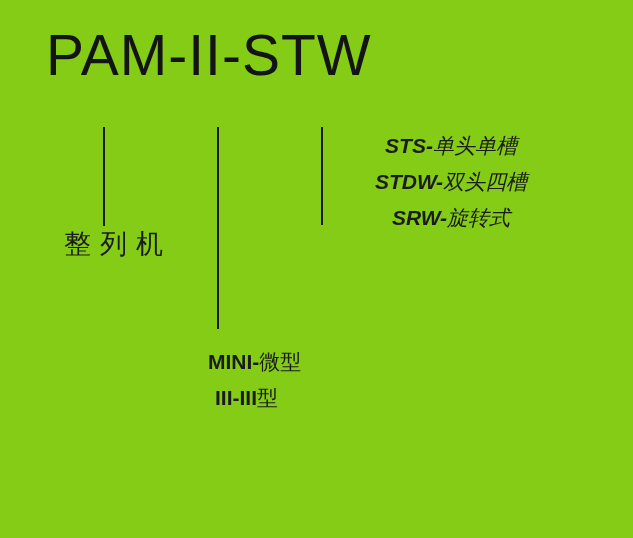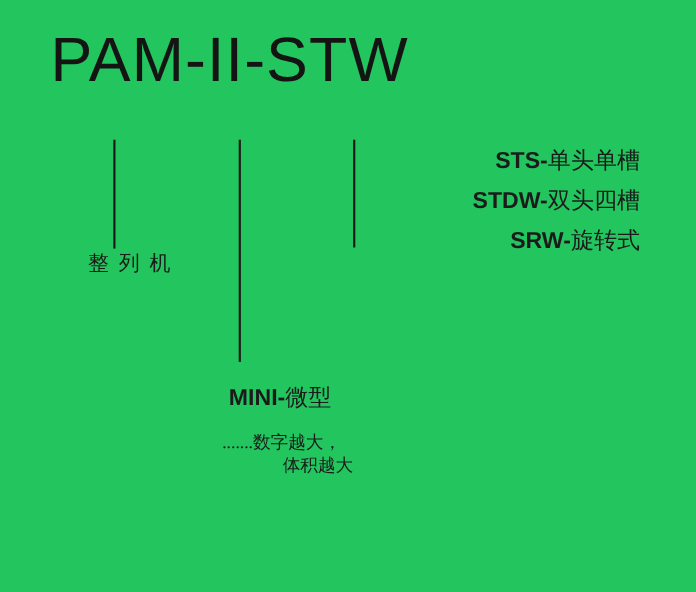--- a/index.html
+++ b/index.html
@@ -4,21 +4,21 @@
 <style>
   html, body {
     margin: 0;
     padding: 0;
     background: #ffffff;
   }
   .canvas {
     position: relative;
     width: 633px;
     height: 538px;
-    background: #22c55e;
+    background: #84cc16;
     overflow: hidden;
     color: #1b1b1b;
     font-family: "Liberation Sans", sans-serif;
   }
   .title {
     position: absolute;
     left: 46px;
     top: 24px;
     font-family: "Liberation Sans", sans-serif;
     font-size: 57px;
@@ -32,35 +32,36 @@
     position: absolute;
     width: 2px;
     background: #1b1b1b;
   }
   .vline-machine { left: 103px; top: 127px; height: 99px; }
   .vline-size    { left: 217px; top: 127px; height: 202px; }
   .vline-type    { left: 321px; top: 127px; height: 98px; }
 
   .machine-label {
     position: absolute;
-    left: 80px;
+    left: 64px;
     top: 226px;
     font-family: "Liberation Serif", "DejaVu Serif", serif;
-    font-size: 19px;
+    font-size: 27px;
     letter-spacing: 9px;
     color: #1b1b1b;
     white-space: nowrap;
   }
 
   .type-column {
     position: absolute;
-    left: 352px;
+    left: 336px;
     top: 128px;
     width: 230px;
-    text-align: right;
+    text-align: center;
+    font-style: italic;
   }
   .type-item {
     height: 36px;
     line-height: 36px;
     white-space: nowrap;
   }
 
   .size-column {
     position: absolute;
     left: 200px;
@@ -122,19 +123,18 @@
     </div>
     <div class="type-item">
       <span class="code">SRW-</span><span class="cname">旋转式</span>
     </div>
   </div>
 
   <div class="size-column">
     <div class="size-item size-item-0">
       <span class="code">MINI-</span><span class="cname">微型</span>
     </div>
-    <div class="size-note">
-      <div class="note-line-1">.......数字越大，</div>
-      <div class="note-line-2">体积越大</div>
+    <div class="size-item size-item-2">
+      <span class="code">III-III</span><span class="cname">型</span>
     </div>
   </div>
 
 </div>
 
 </body></html>

